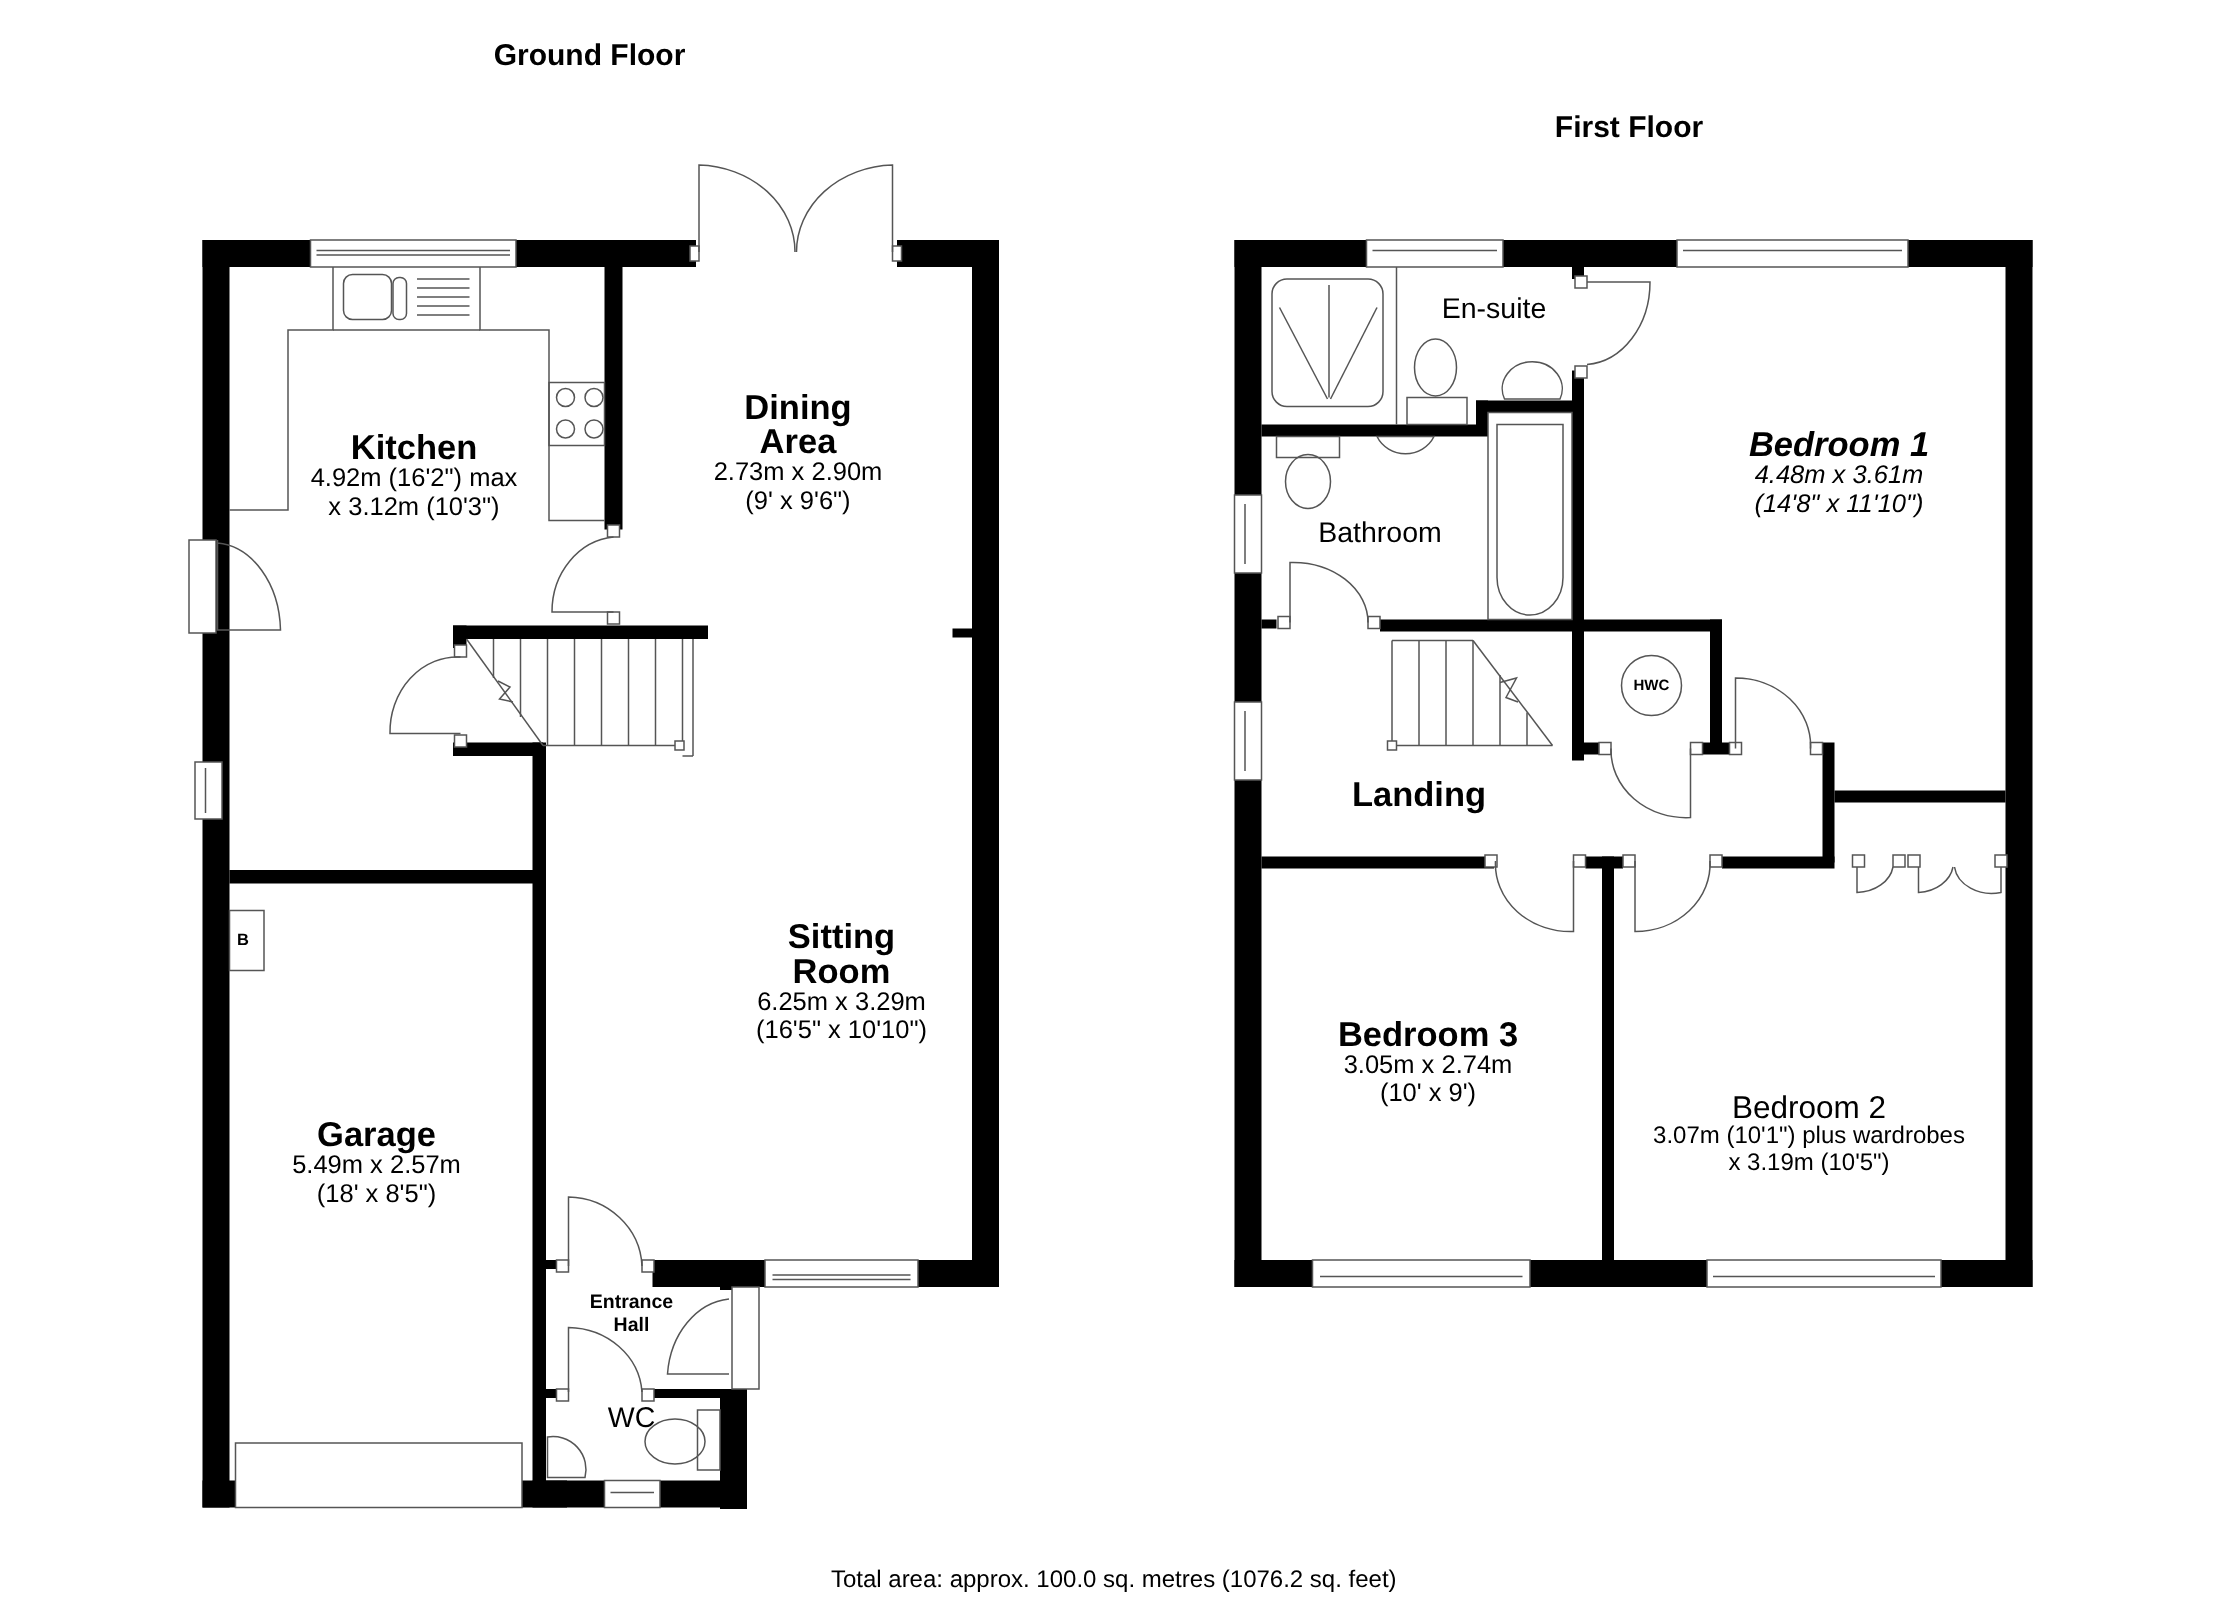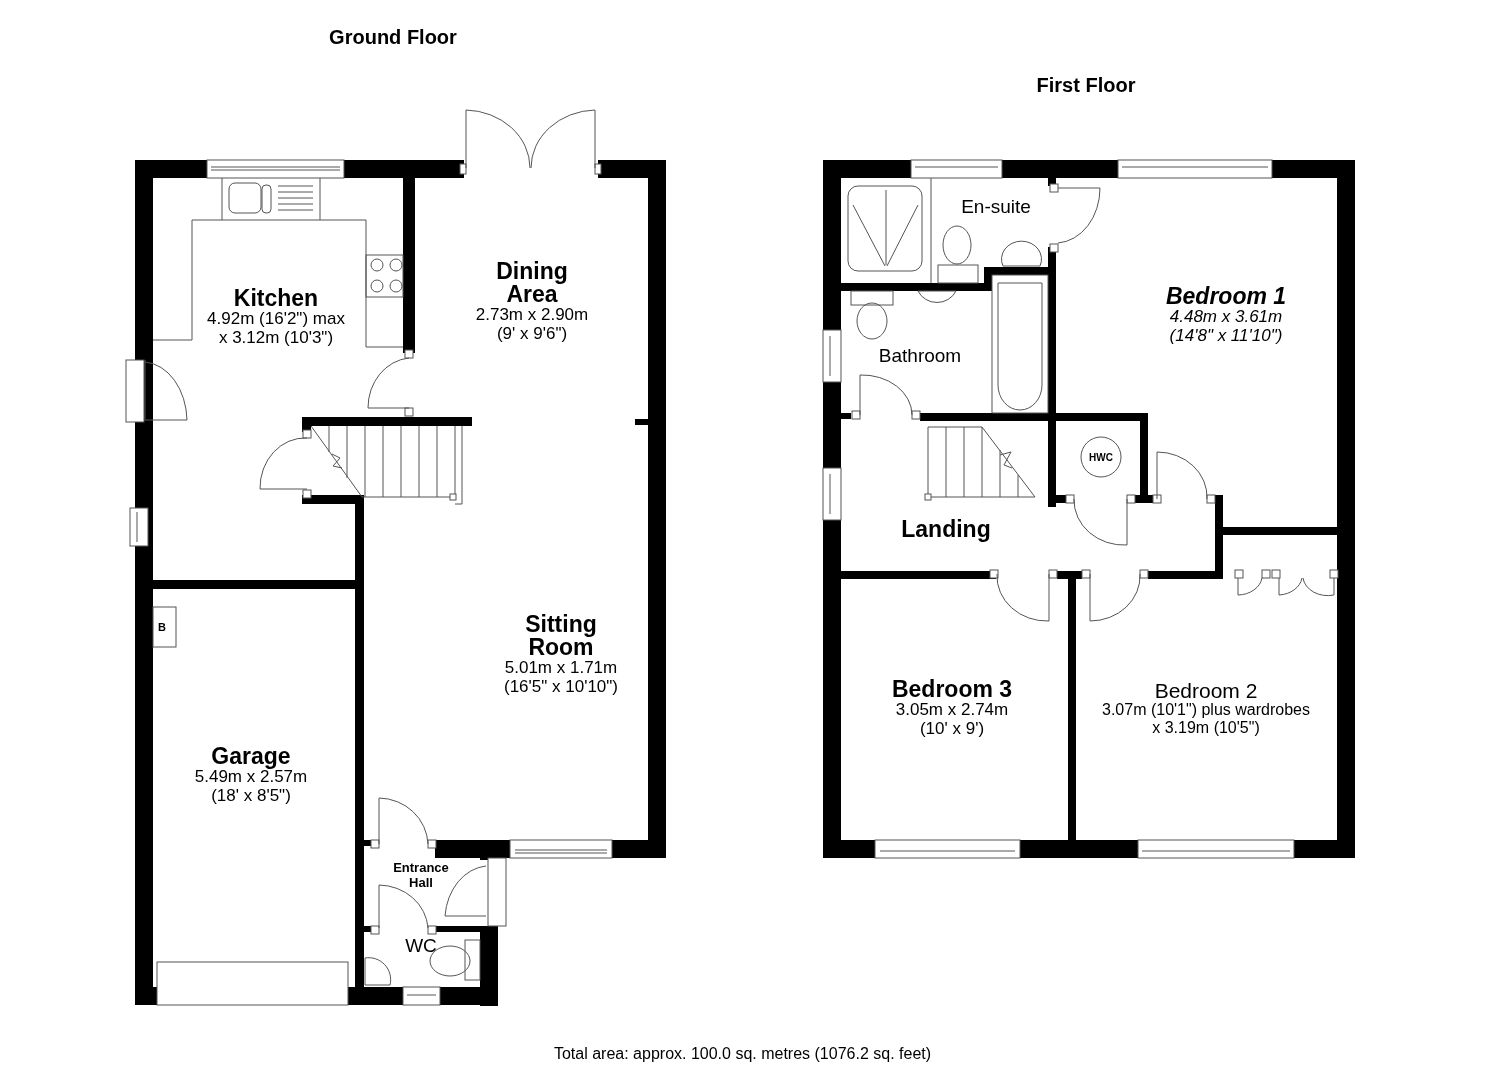--- a/index.html
+++ b/index.html
@@ -305,21 +305,21 @@
 <div class="lbl" style="left:532px; top:260px;">
   <span class="rn">Dining</span>
   <span class="rn">Area</span>
   <span class="dim">2.73m x 2.90m</span>
   <span class="dim">(9' x 9'6")</span>
 </div>
 
 <div class="lbl" style="left:513px; top:613px;margin-left:48px;">
   <span class="rn">Sitting</span>
   <span class="rn">Room</span>
-  <span class="dim">5.01m x 1.71m</span>
+  <span class="dim">6.25m x 3.29m</span>
   <span class="dim">(16'5" x 10'10")</span>
 </div>
 
 <div class="lbl" style="left:251px; top:745px;">
   <span class="rn">Garage</span>
   <span class="dim">5.49m x 2.57m</span>
   <span class="dim">(18' x 8'5")</span>
 </div>
 
 <div class="lbl" style="left:421px; top:861px;">
@@ -353,18 +353,18 @@
   <span class="rn">Landing</span>
 </div>
 
 <div class="lbl" style="left:952px; top:678px;">
   <span class="rn">Bedroom 3</span>
   <span class="dim">3.05m x 2.74m</span>
   <span class="dim">(10' x 9')</span>
 </div>
 
 <div class="lbl" style="left:1206px; top:680px;">
-  <span class="rn-sm" style="font-size:21px;">Bedroom 2</span>
+  <span class="rn-sm" style="font-size:21px;margin-top:48px;">Bedroom 2</span>
   <span class="dim" style="font-size:16px;">3.07m (10'1") plus wardrobes</span>
   <span class="dim" style="font-size:16px;">x 3.19m (10'5")</span>
 </div>
 
 <div class="footer">Total area: approx. 100.0 sq. metres (1076.2 sq. feet)</div>
 
 </body></html>

